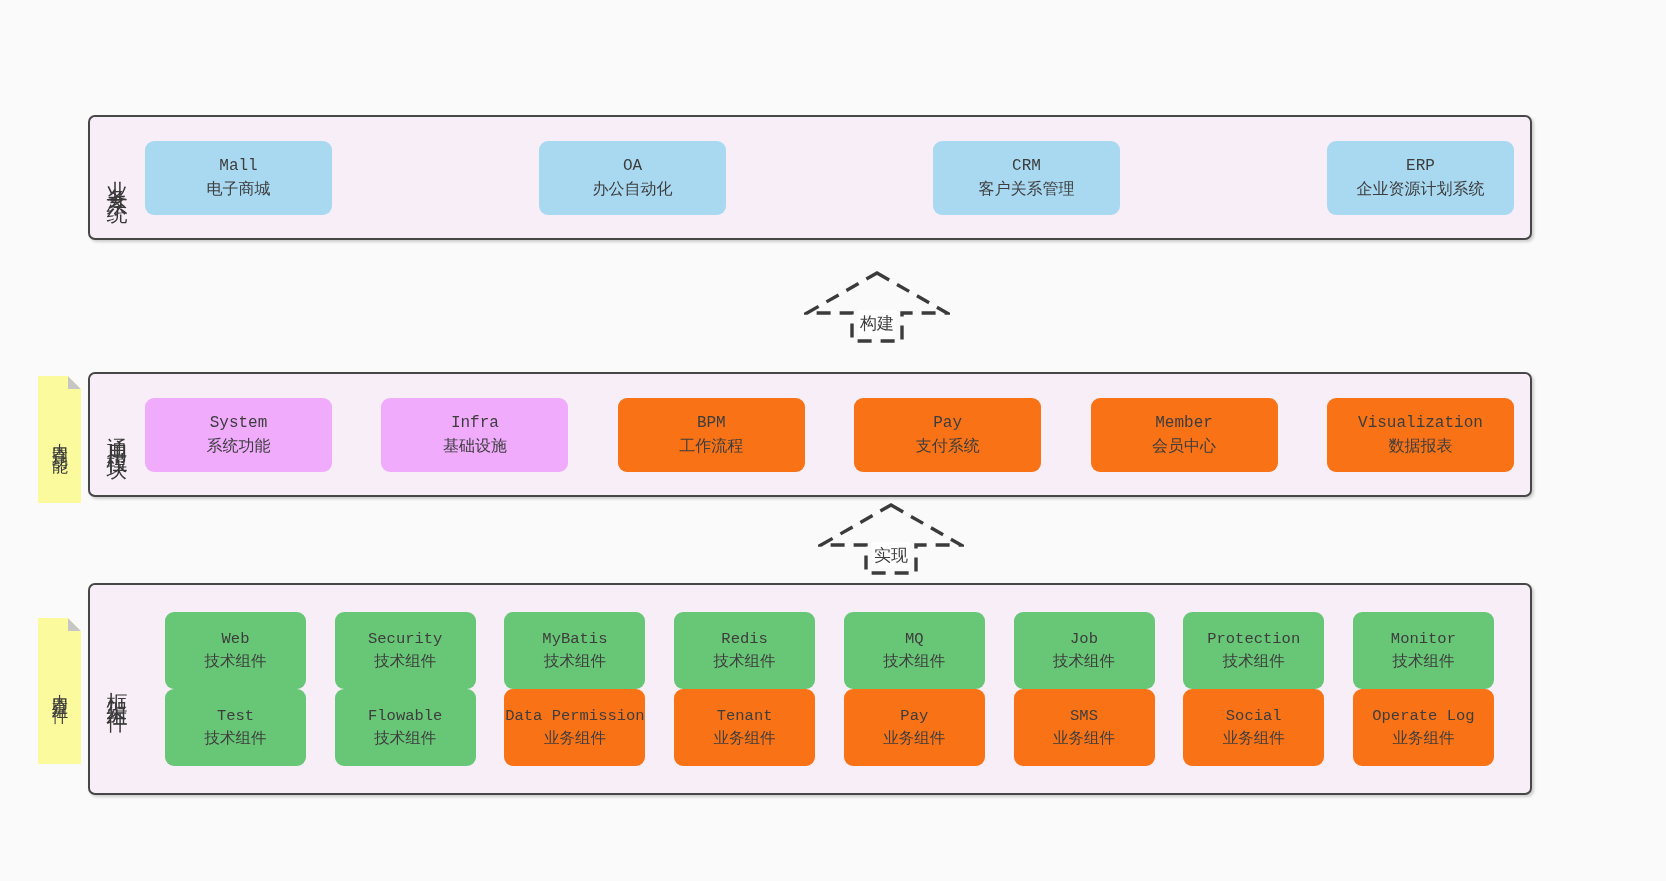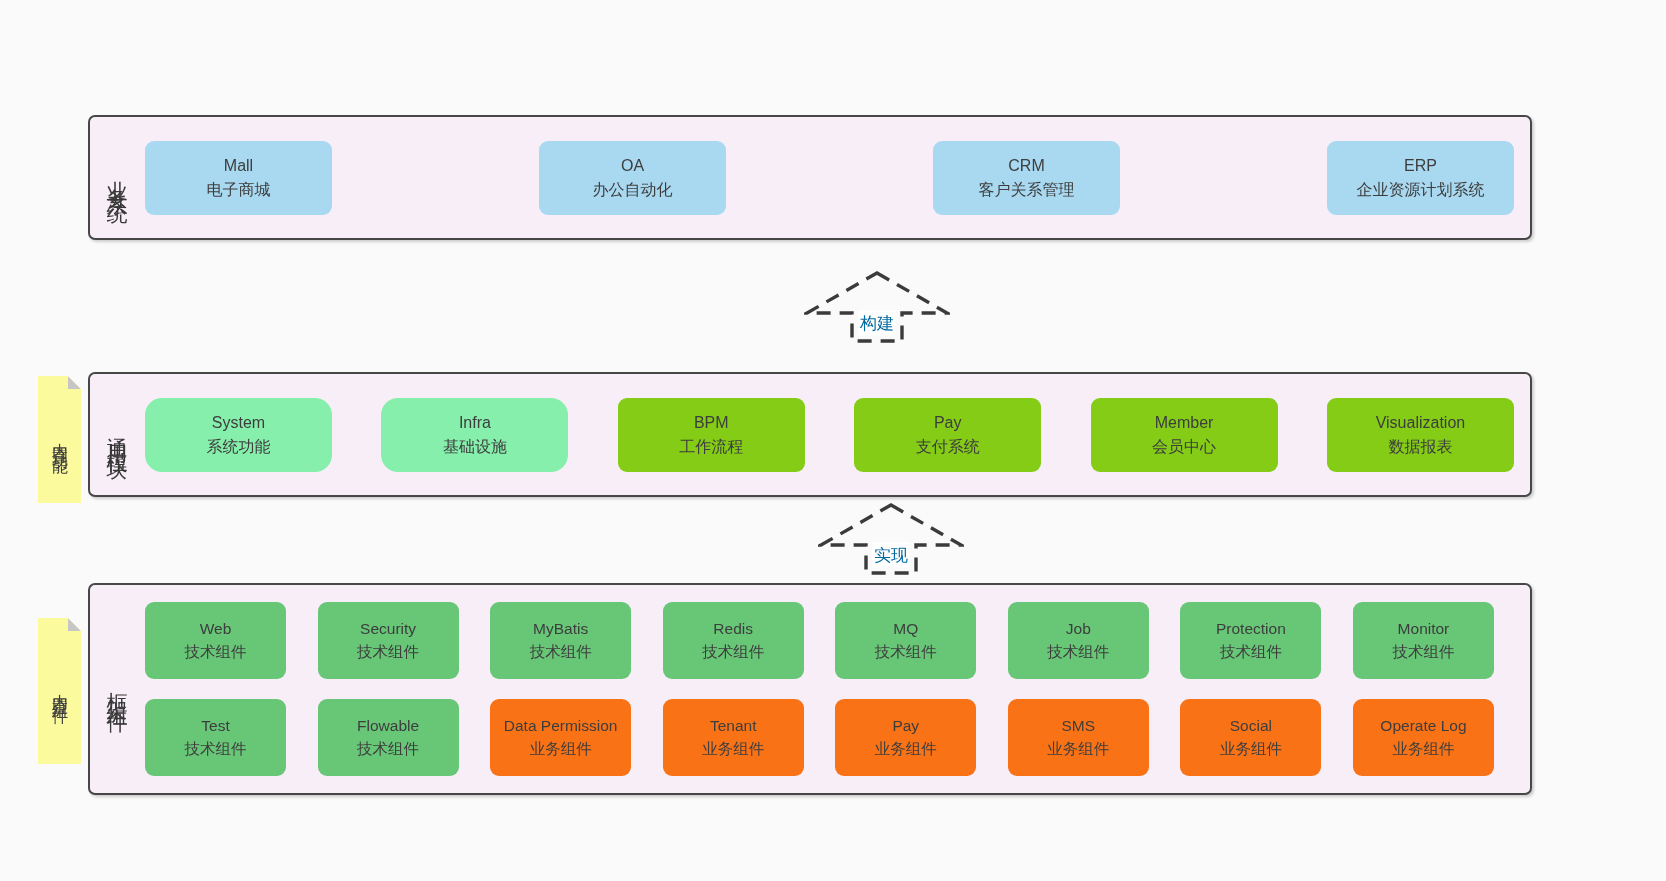--- a/index.html
+++ b/index.html
@@ -22,37 +22,37 @@
     position:absolute;left:13px;top:50%;transform:translateY(-50%);
     writing-mode:vertical-rl;text-orientation:upright;
     font-size:21px;letter-spacing:7px;color:#383838;white-space:nowrap;
   }
   
   .row{
     display:flex;align-items:center;justify-content:space-between;
     height:100%;box-sizing:border-box;padding:0 16px 0 55px;
   }
   .rows{
-    display:flex;flex-direction:column;justify-content:space-between;
-    height:100%;box-sizing:border-box;padding:17px 36px 17px 55px;
+    display:flex;flex-direction:column;justify-content:center;
+    height:100%;box-sizing:border-box;padding:17px 36px 17px 75px;
   }
   .row3{display:flex;justify-content:space-between;}
   
   .box{
     display:flex;flex-direction:column;align-items:center;justify-content:center;
     border-radius:9px;text-align:center;line-height:1.5;font-size:16px;
   }
   .box-wide{width:187px;height:74px;}
   .box-small{width:141px;height:77px;font-size:15.5px;line-height:1.45;}
   .box-blue{background:#a9d9f1;}
-  .box-red{background:#86efac;border-radius:17px;}
-  .box-pink{background:#84cc16;}
+  .box-red{background:#f0abfc;}
+  .box-pink{background:#f97316;}
   .box-green{background:#68c677;}
   .box-lightgreen{background:#f97316;}
-  .box-name,.box-desc{display:block;}
+  .box-name,.box-desc{display:block;font-family:Liberation Mono, monospace;}
   
   .sticky-tag{
     position:absolute;left:38px;width:43px;background:#fbfa9c;
     clip-path:polygon(0 0,calc(100% - 13px) 0,100% 13px,100% 100%,0 100%);
     display:flex;align-items:center;justify-content:center;
   }
   .tag-l2{top:376px;height:127px;}
   .tag-l3{top:618px;height:146px;}
   .fold{
     position:absolute;top:0;right:0;width:0;height:0;
@@ -62,21 +62,21 @@
     writing-mode:vertical-rl;text-orientation:upright;
     font-size:16px;letter-spacing:5px;color:#3a3a3a;white-space:nowrap;
   }
   
   .arrow{position:absolute;width:146px;height:74px;}
   .arrow-1{left:804px;top:270px;}
   .arrow-2{left:818px;top:502px;}
   .arrow svg{display:block;width:100%;height:100%;}
   .arrow-label{
     position:absolute;left:50%;top:53px;transform:translate(-50%,-50%);
-    background:#ffffff;font-size:17px;color:#0369a1;
+    background:#ffffff;font-size:17px;color:#404040;
     padding:1px 2px;white-space:nowrap;
   }
 </style>
 </head>
 <body>
 
 <div class="stage">
 
   <section class="layer layer-1">
     <div class="layer-label">业务系统</div>

